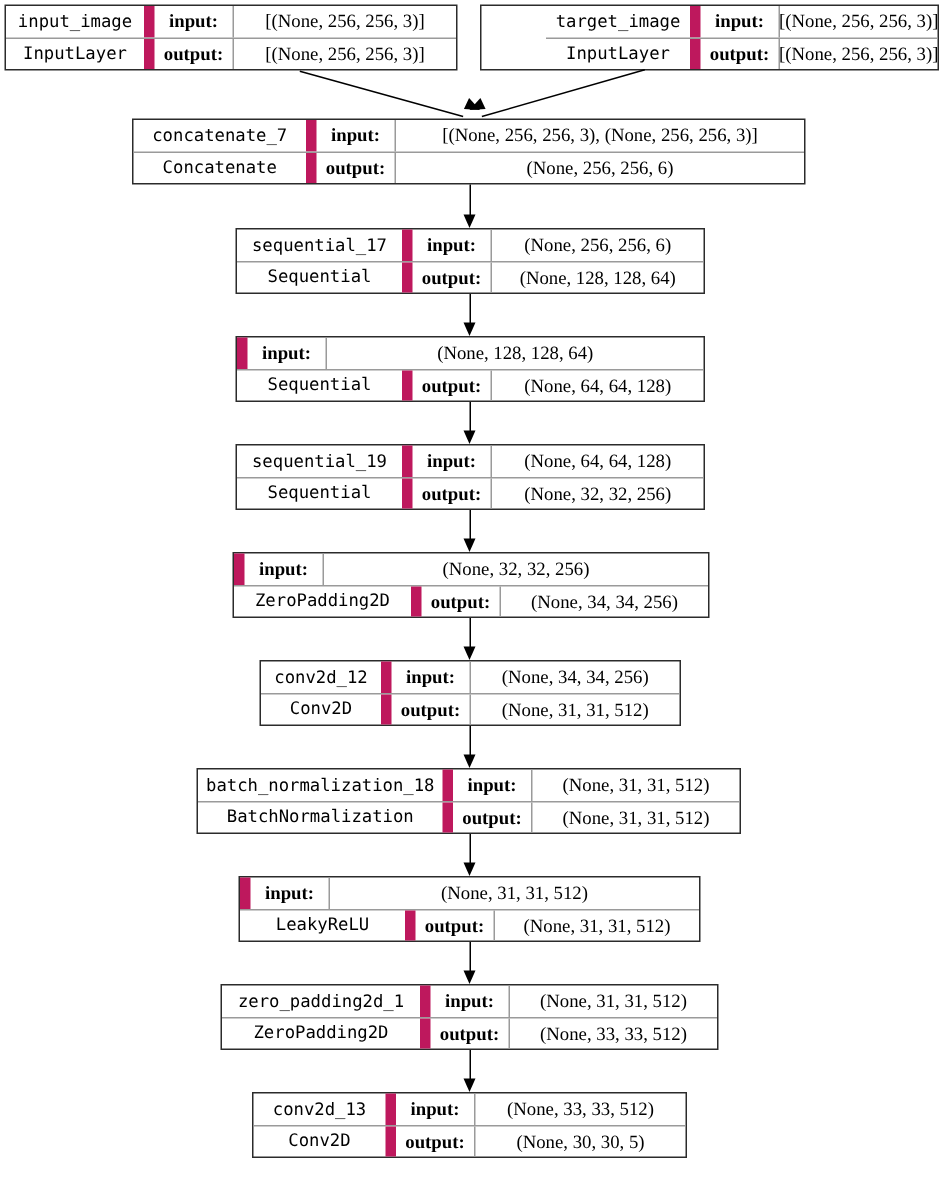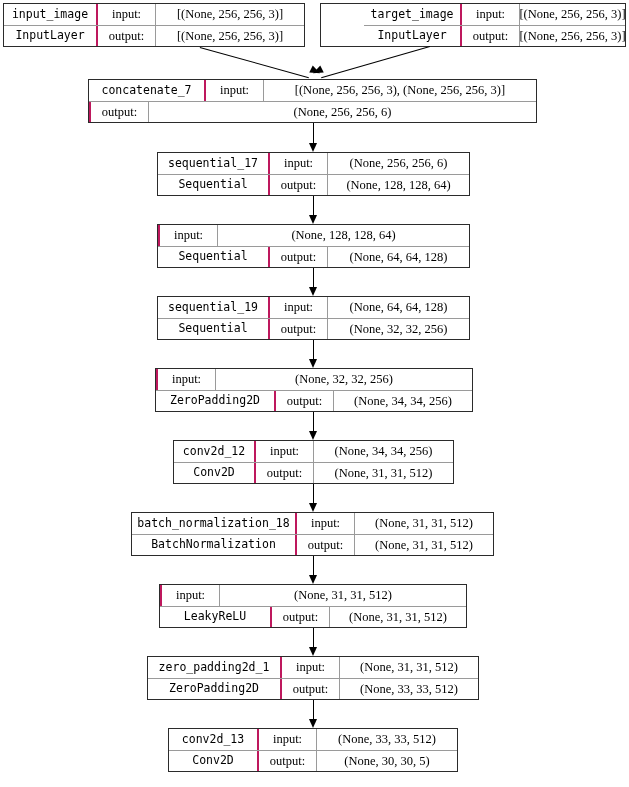--- a/index.html
+++ b/index.html
@@ -41,21 +41,21 @@
     justify-content: center;
     box-sizing: border-box;
     white-space: nowrap;
     font-size: 12.5px;
     line-height: 1;
     color: #000000;
     padding: 0 5px;
     overflow: hidden;
   }
   .cell.name   { font-family: "DejaVu Sans Mono", monospace; font-size: 11.5px; }
-  .cell.io     { border-left: 2px solid #be185d; border-right: 1px solid #9a9a9a; }
+  .cell.io     { border-left: 7px solid #be185d; border-right: 1px solid #9a9a9a; font-weight: bold; }
   .cell.shape  { }
   
   .edge {
     position: absolute;
     background: #000000;
   }
   .edge-v { width: 1px; }
   .arrow-down {
     position: absolute;
     width: 0; height: 0;
@@ -115,20 +115,21 @@
   <div class="edge-diag" style="left:430px; top:47px; width:113px; transform:rotate(164deg);"></div>
   <div class="arrow-diag" style="left:318px; top:69px; transform:rotate(64.5deg);"></div>
 
   <div class="node" style="left:88px; top:79px; width:449px; height:44px;">
     <div class="node-row">
       <div class="cell name" style="width:115px;">concatenate_7</div>
       <div class="cell io" style="width:60px;">input:</div>
       <div class="cell shape" style="flex:1;">[(None, 256, 256, 3), (None, 256, 256, 3)]</div>
     </div>
     <div class="node-row">
+      <div class="cell name" style="width:115px;">Concatenate</div>
       <div class="cell io" style="width:60px;">output:</div>
       <div class="cell shape" style="flex:1;">(None, 256, 256, 6)</div>
     </div>
   </div>
 
   <div class="edge edge-v" style="left:313px; top:123px; height:21px;"></div>
   <div class="arrow-down" style="left:309px; top:143px;"></div>
 
   <div class="node" style="left:157px; top:152px; width:313px; height:44px;">
     <div class="node-row">

